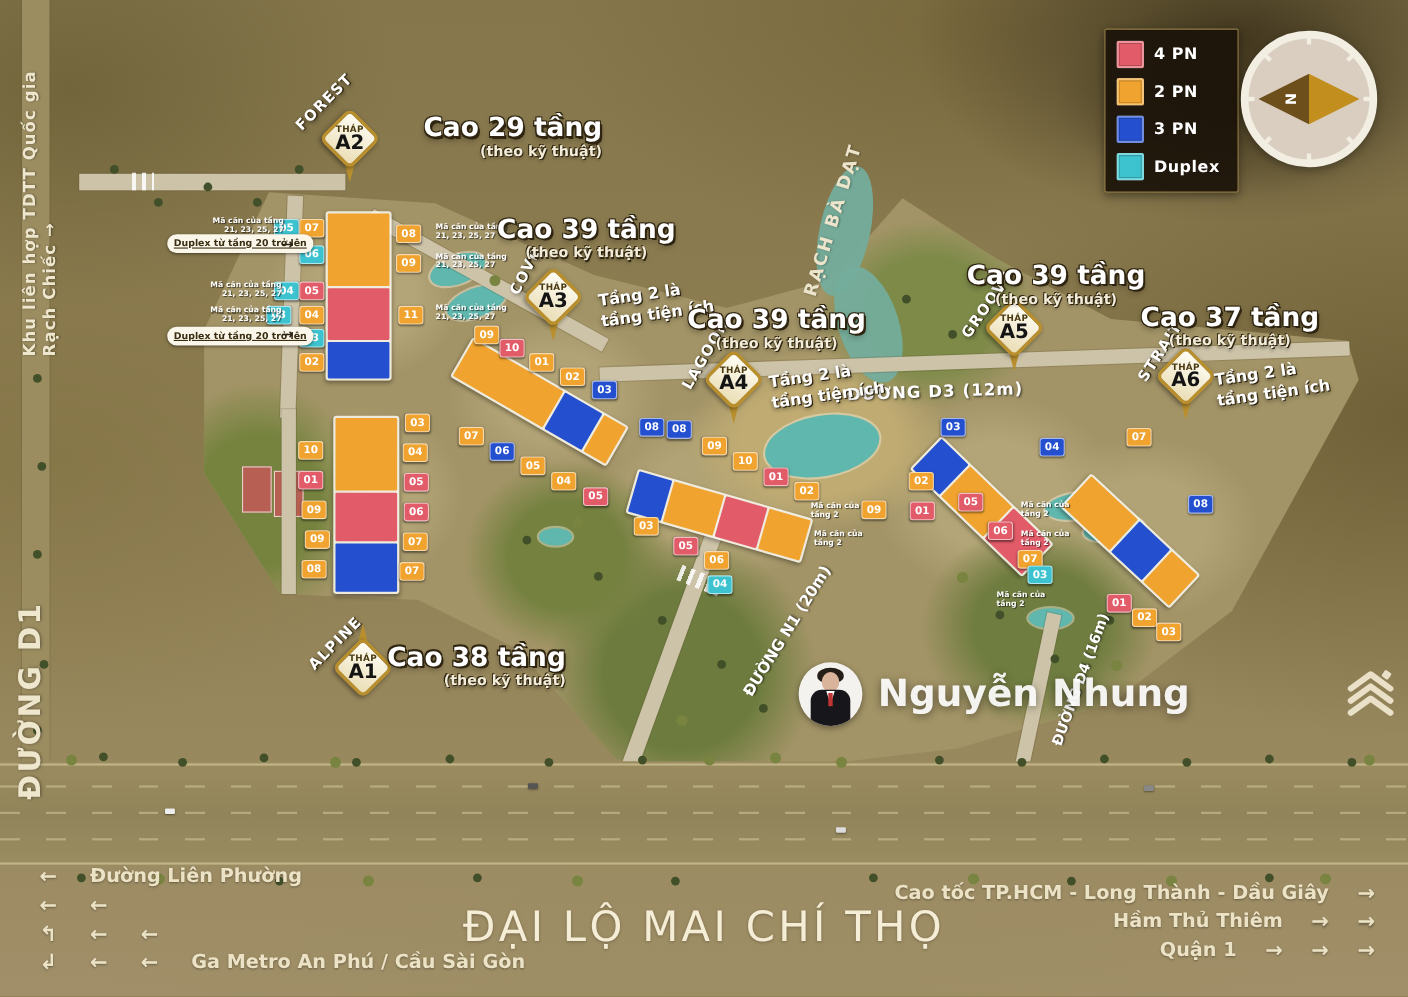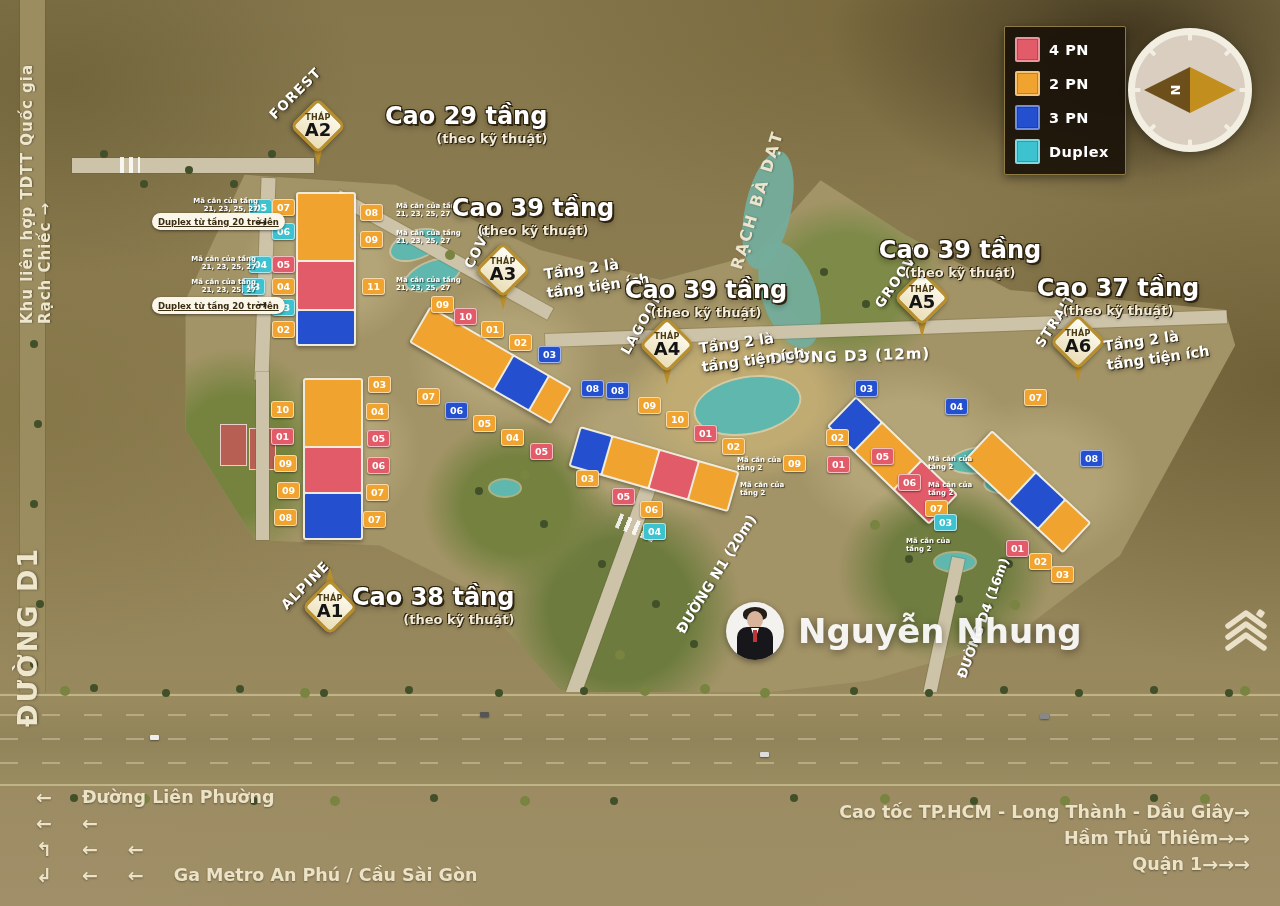--- a/index.html
+++ b/index.html
@@ -176,21 +176,21 @@
   .av-tie{position:absolute;left:27px;top:28px;width:4px;height:12px;background:#c03535;}
   .agent-name{font-size:34px;font-weight:700;color:rgba(255,255,255,.92);white-space:nowrap;
     text-shadow:0 2px 8px rgba(0,0,0,.45);}
   .logo{position:absolute;left:1218px;top:602px;z-index:25;opacity:.95;}
   
   .dl-row{position:absolute;display:flex;align-items:center;gap:30px;color:#ece3c6;z-index:22;
     text-shadow:0 1px 2px rgba(0,0,0,.35);}
   .dl-row .ar{font-size:19px;font-weight:800;}
   .dl-row .lbl{font-size:17.5px;font-weight:600;white-space:nowrap;}
   .dl1{left:36px;top:786px}.dl2{left:36px;top:812px}.dl3{left:36px;top:838px}.dl4{left:36px;top:864px}
-  .dr-row{position:absolute;right:30px;display:flex;align-items:center;justify-content:flex-end;
+  .dr-row{position:absolute;right:30px;display:flex;align-items:center;justify-content:flex-end;gap:26px;
     color:#ece3c6;z-index:22;text-shadow:0 1px 2px rgba(0,0,0,.35);}
   .dr-row .ar{font-size:19px;font-weight:800;}
   .dr-row .lbl{font-size:17.5px;font-weight:600;white-space:nowrap;}
   .dr1{top:801px}.dr2{top:827px}.dr3{top:853px}
 </style>
 </head>
 <body>
 
 <div class="stage">
   <div class="terrain"></div>
@@ -477,20 +477,21 @@
       <div class="ht-sub">(theo kỹ thuật)</div>
     </div>
   </div>
 
   <div class="v-khu">Khu liên hợp TDTT Quốc gia Rạch Chiếc →</div>
   <div class="v-d1">ĐƯỜNG D1</div>
   <div class="v-rach">RẠCH BÀ DẠT</div>
   <div class="rl rl-d3">ĐƯỜNG D3 (12m)</div>
   <div class="rl rl-n1">ĐƯỜNG N1 (20m)</div>
   <div class="rl rl-d4">ĐƯỜNG D4 (16m)</div>
+  <div class="blvd-label">ĐẠI LỘ MAI CHÍ THỌ</div>
 
   <div class="legend">
     <div class="lg-row">
       <span class="lg-swatch" style="background: rgb(226, 91, 104);"></span>
       <span class="lg-label">4 PN</span>
     </div>
     <div class="lg-row">
       <span class="lg-swatch" style="background: rgb(240, 163, 46);"></span>
       <span class="lg-label">2 PN</span>
     </div>

